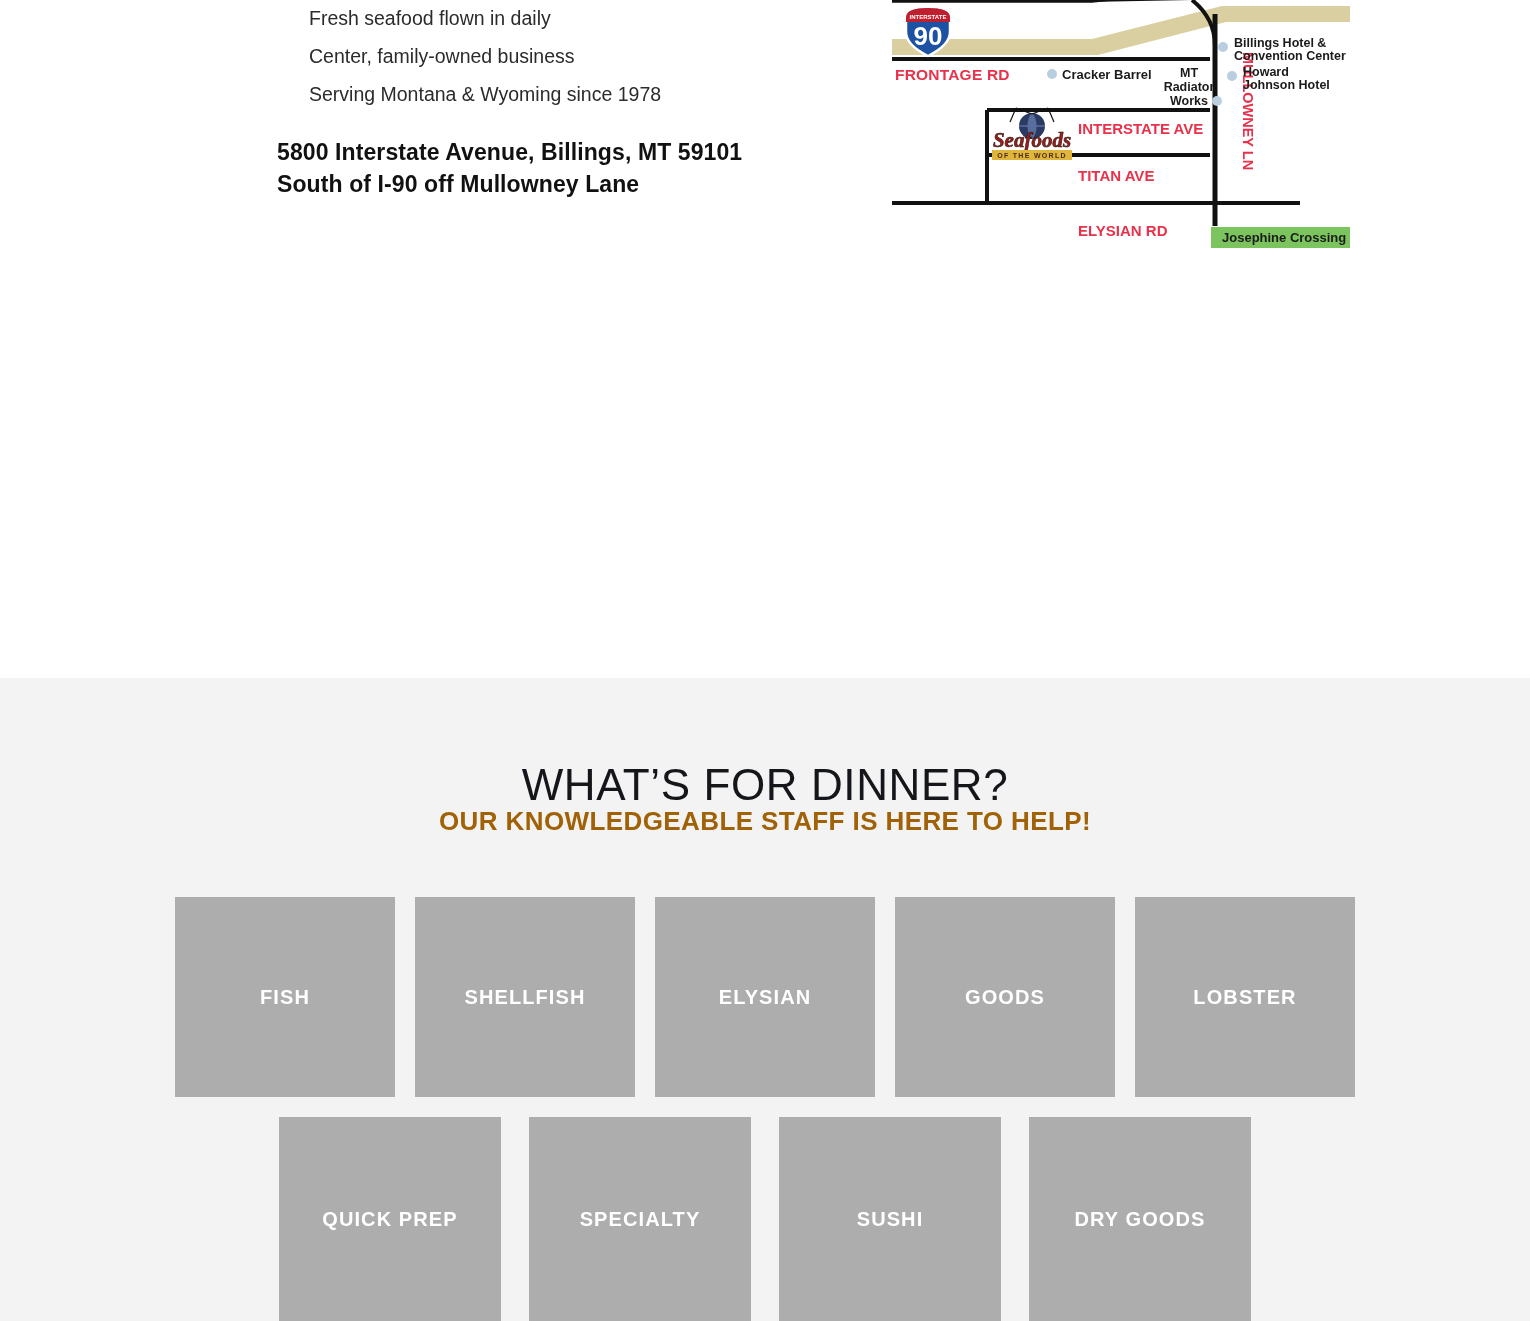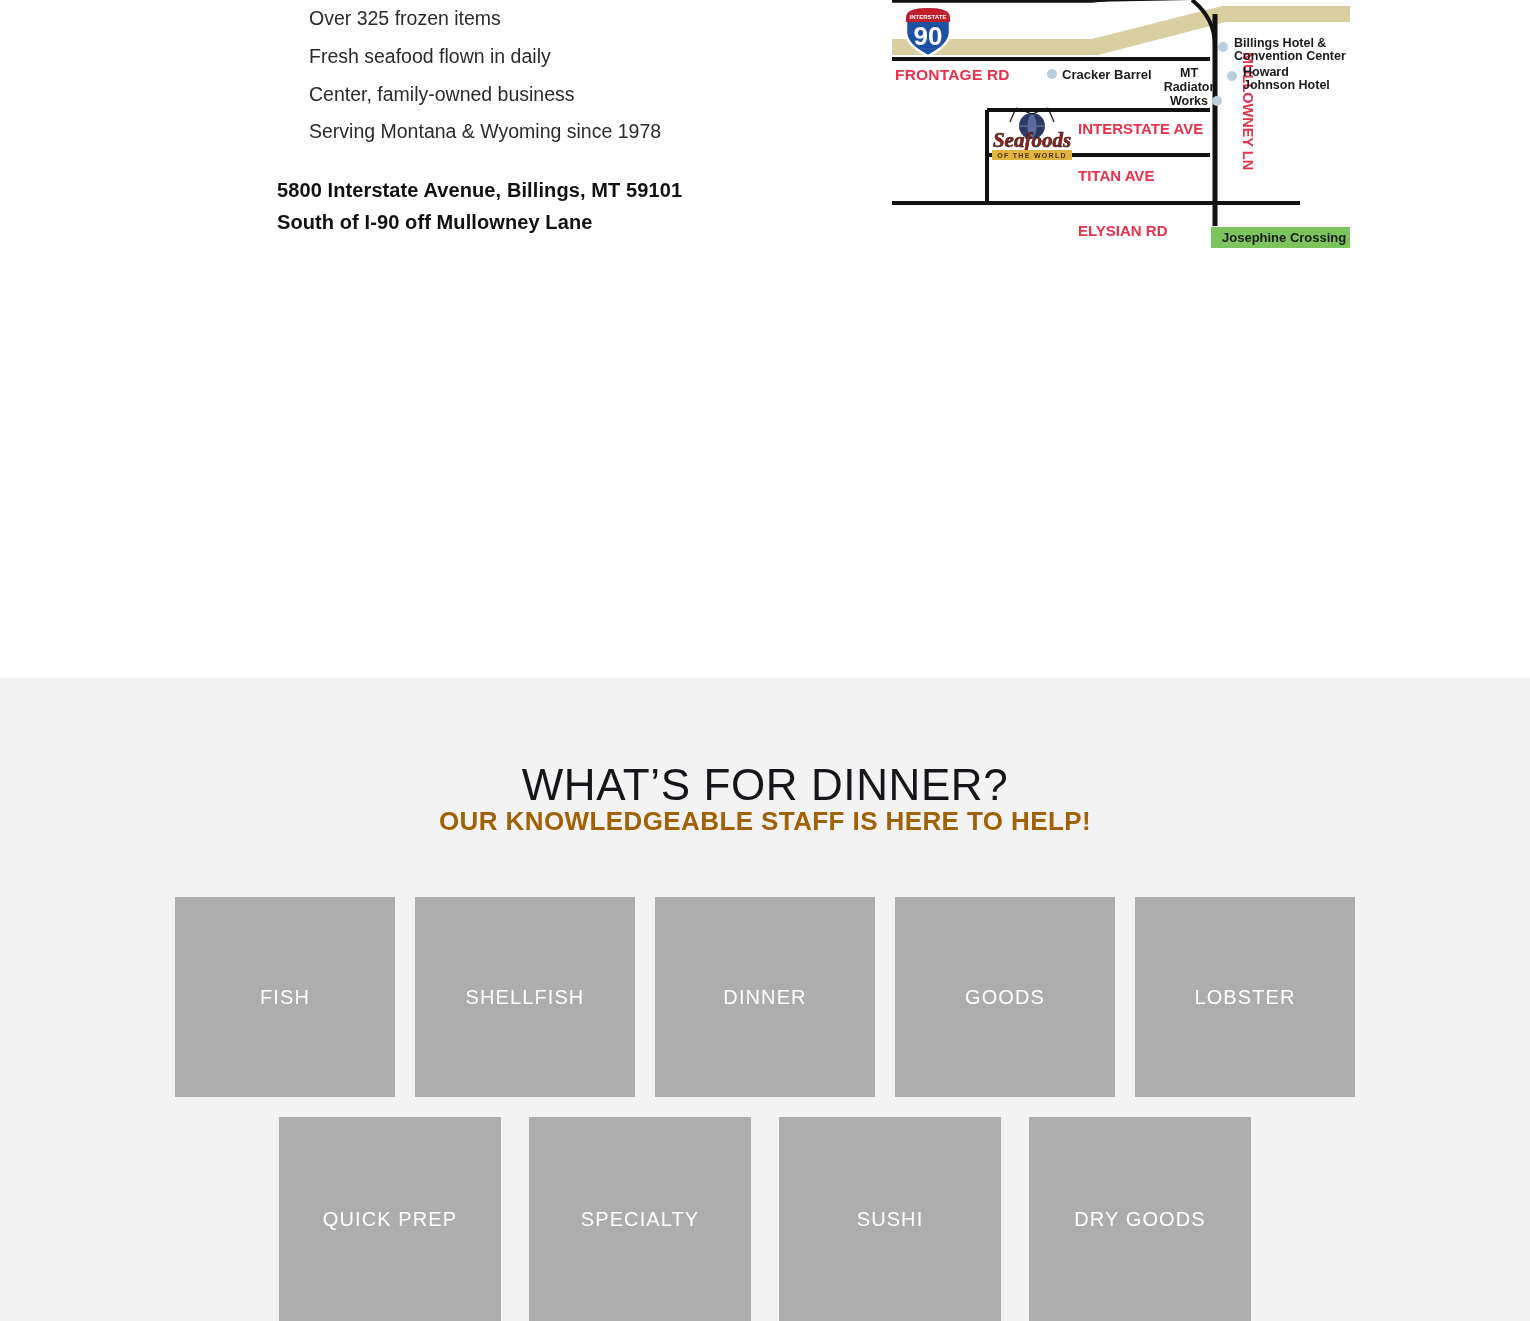--- a/index.html
+++ b/index.html
@@ -35,21 +35,21 @@
     line-height: 37.8px;
     color: #2b2b2b;
     font-weight: 400;
     padding-left: 32px;
     white-space: nowrap;
   }
 
   .address-block { margin-top: 23px; }
 
   .address-line {
-    font-size: 20px;
+    font-size: 23px;
     line-height: 32px;
     font-weight: 700;
     color: #111111;
     white-space: nowrap;
     letter-spacing: .1px;
   }
 
   
   .map-wrap {
     position: absolute;
@@ -106,36 +106,35 @@
     align-items: center;
     justify-content: center;
     cursor: pointer;
   }
   .row-1 .tile { width: 220px; height: 200px; }
   .row-2 .tile { width: 222px; height: 204px; }
 
   .tile-label {
     color: #ffffff;
     font-size: 20px;
-    font-weight: 400;
+    font-weight: 700;
     letter-spacing: 1.1px;
     text-align: center;
     user-select: none;
   }
 </style>
 </head>
 <body>
 
 <div class="page">
 
   <div class="top-section">
 
     <div class="info-block">
       <ul class="feature-list">
-        <li class="feature-item">Over 325 frozen items</li>
         <li class="feature-item">Fresh seafood flown in daily</li>
         <li class="feature-item">Center, family-owned business</li>
         <li class="feature-item">Serving Montana &amp; Wyoming since 1978</li>
       </ul>
 
       <div class="address-block">
         <div class="address-line">5800 Interstate Avenue, Billings, MT 59101</div>
         <div class="address-line">South of I-90 off Mullowney Lane</div>
       </div>
     </div>
@@ -220,21 +219,21 @@
     <div class="dinner-subheading">OUR KNOWLEDGEABLE STAFF IS HERE TO HELP!</div>
 
     <div class="tile-row row-1">
       <div class="tile">
         <span class="tile-label">FISH</span>
       </div>
       <div class="tile">
         <span class="tile-label">SHELLFISH</span>
       </div>
       <div class="tile">
-        <span class="tile-label">DINNER</span>
+        <span class="tile-label">ELYSIAN</span>
       </div>
       <div class="tile">
         <span class="tile-label">GOODS</span>
       </div>
       <div class="tile">
         <span class="tile-label">LOBSTER</span>
       </div>
     </div>
 
     <div class="tile-row row-2">

